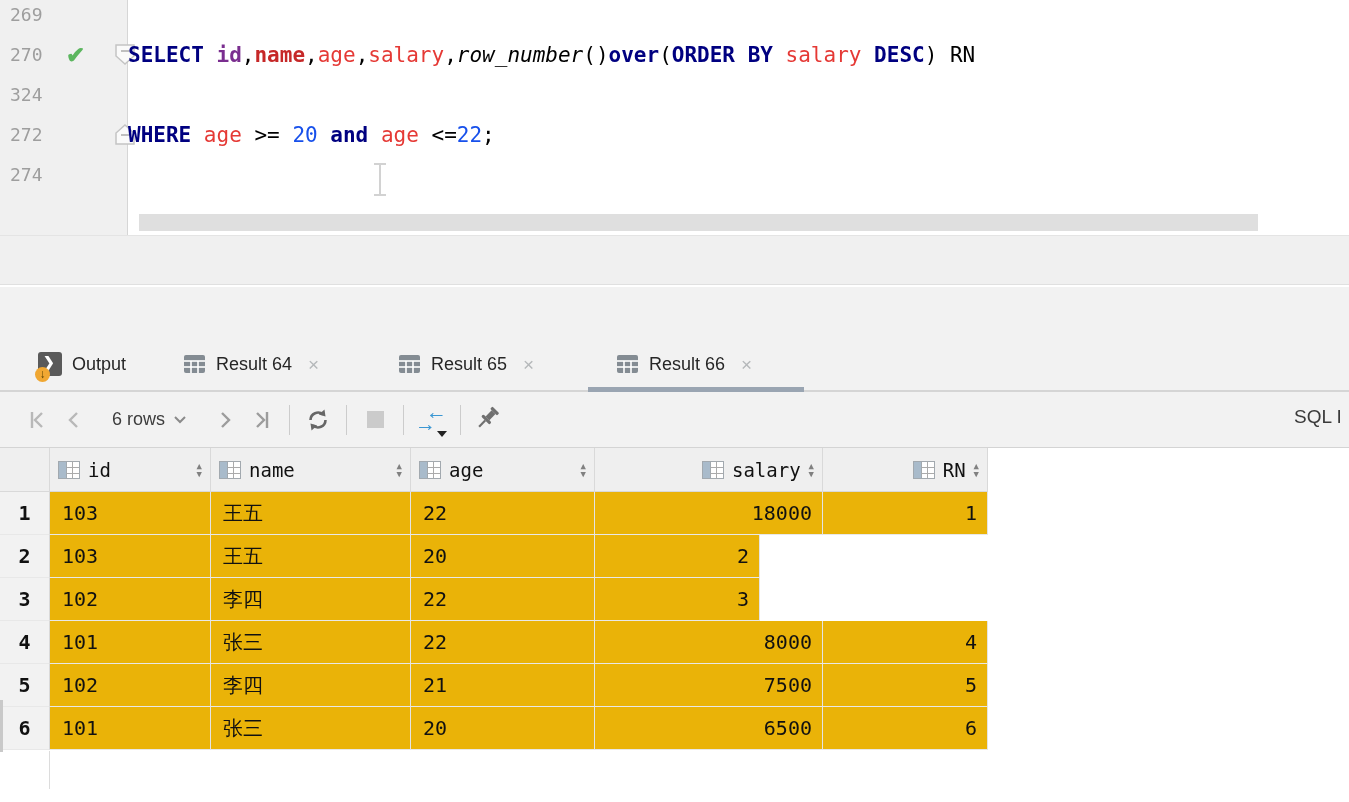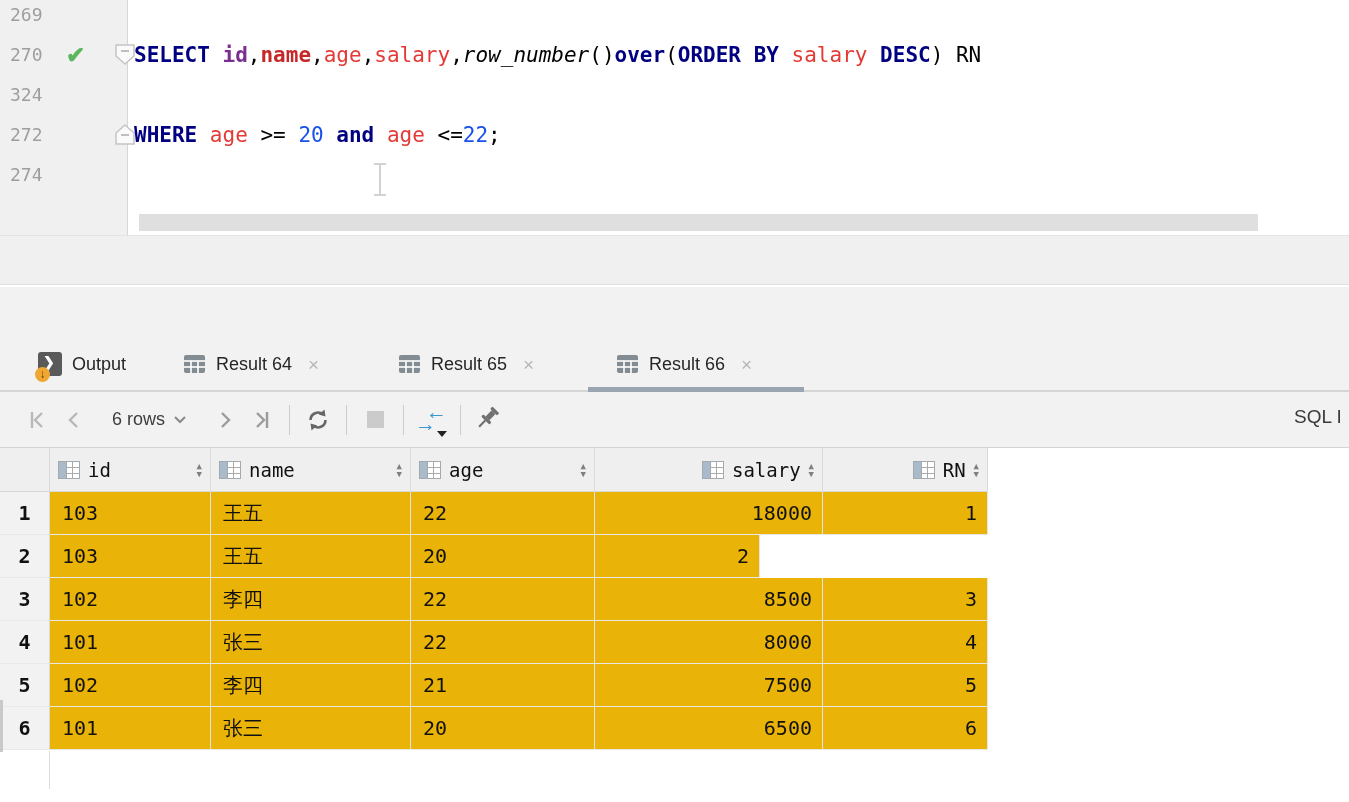--- a/index.html
+++ b/index.html
@@ -9,21 +9,21 @@
   }
   
   .editor{position:absolute;top:0;left:0;width:1349px;height:235px;background:#fff;overflow:hidden;}
   .ed-gutter-bg{position:absolute;top:0;left:0;width:128px;height:235px;background:#F0F0F0;border-right:1px solid #D6D6D6;box-sizing:border-box;}
   .ed-lines{position:absolute;top:-5px;left:0;width:1349px;}
   .ed-line{position:relative;height:40px;}
   .ed-num{position:absolute;left:10px;top:0;width:44px;height:40px;line-height:40px;
     font-family:"DejaVu Sans Mono",monospace;font-size:18px;color:#9E9E9E;}
   .ed-check{position:absolute;left:66px;top:0;height:40px;line-height:40px;font-size:23px;color:#5CB65F;font-weight:bold;}
   .ed-marker{position:absolute;left:113px;top:8px;}
-  .ed-code{position:absolute;left:134px;top:0;height:40px;line-height:40px;white-space:pre;
+  .ed-code{position:absolute;left:128px;top:0;height:40px;line-height:40px;white-space:pre;
     font-family:"DejaVu Sans Mono",monospace;font-size:21px;color:#000;}
   .seg-kw{color:#000080;font-weight:bold;}
   .seg-purple{color:#7A2E8F;font-weight:bold;}
   .seg-name{color:#C62828;font-weight:bold;}
   .seg-red{color:#E53935;}
   .seg-num{color:#1750EB;}
   .seg-ital{color:#000;font-style:italic;}
   .seg-plain{color:#000;}
   .hscroll{position:absolute;left:139px;top:214px;width:1119px;height:17px;background:#DFDFDF;}
   .ibeam{position:absolute;left:371px;top:163px;width:18px;height:33px;}
@@ -343,21 +343,20 @@
           <div class="g-cell" style="width: 161px;">103</div>
           <div class="g-cell" style="width: 200px;">王五</div>
           <div class="g-cell" style="width: 184px;">20</div>
           <div class="g-cell cell-right" style="width: 165px;">2</div>
         </div>
         <div class="g-row">
           <div class="g-cell g-gutter" style="width: 50px;">3</div>
           <div class="g-cell" style="width: 161px;">102</div>
           <div class="g-cell" style="width: 200px;">李四</div>
           <div class="g-cell" style="width: 184px;">22</div>
-          <div class="g-cell cell-right" style="width: 228px;">8500</div>
           <div class="g-cell cell-right" style="width: 165px;">3</div>
         </div>
         <div class="g-row">
           <div class="g-cell g-gutter" style="width: 50px;">4</div>
           <div class="g-cell" style="width: 161px;">101</div>
           <div class="g-cell" style="width: 200px;">张三</div>
           <div class="g-cell" style="width: 184px;">22</div>
           <div class="g-cell cell-right" style="width: 228px;">8000</div>
           <div class="g-cell cell-right" style="width: 165px;">4</div>
         </div>

